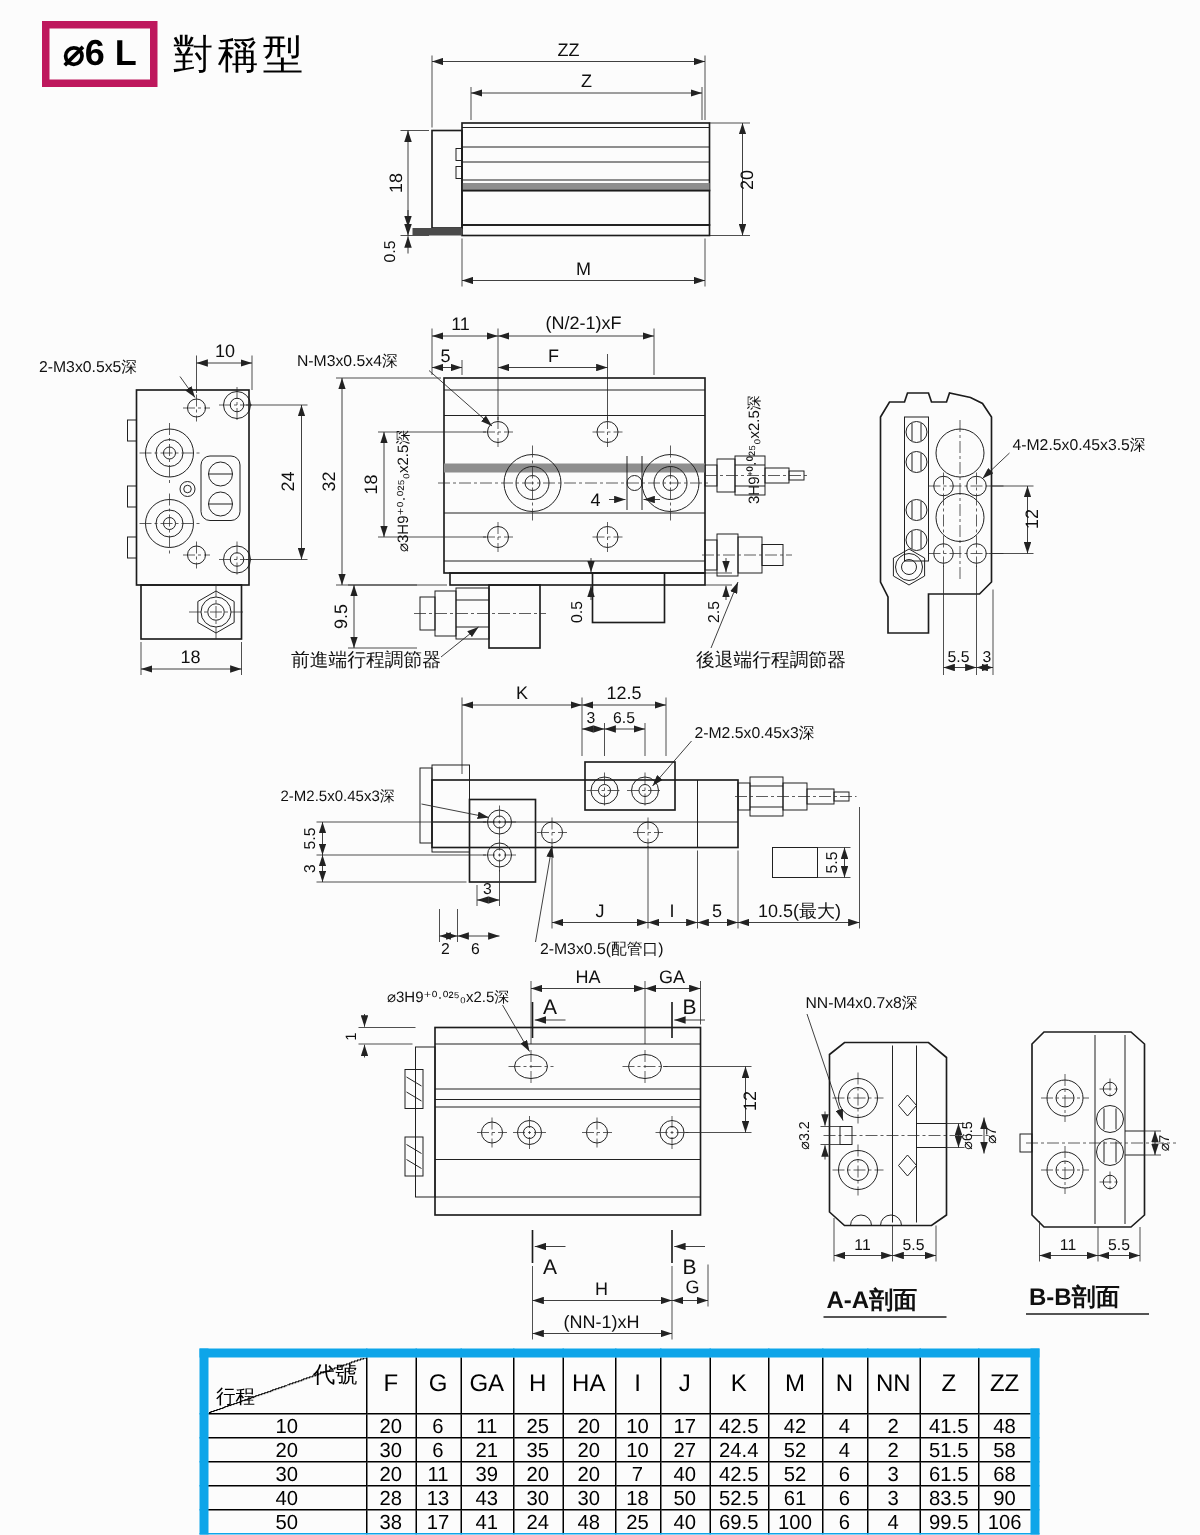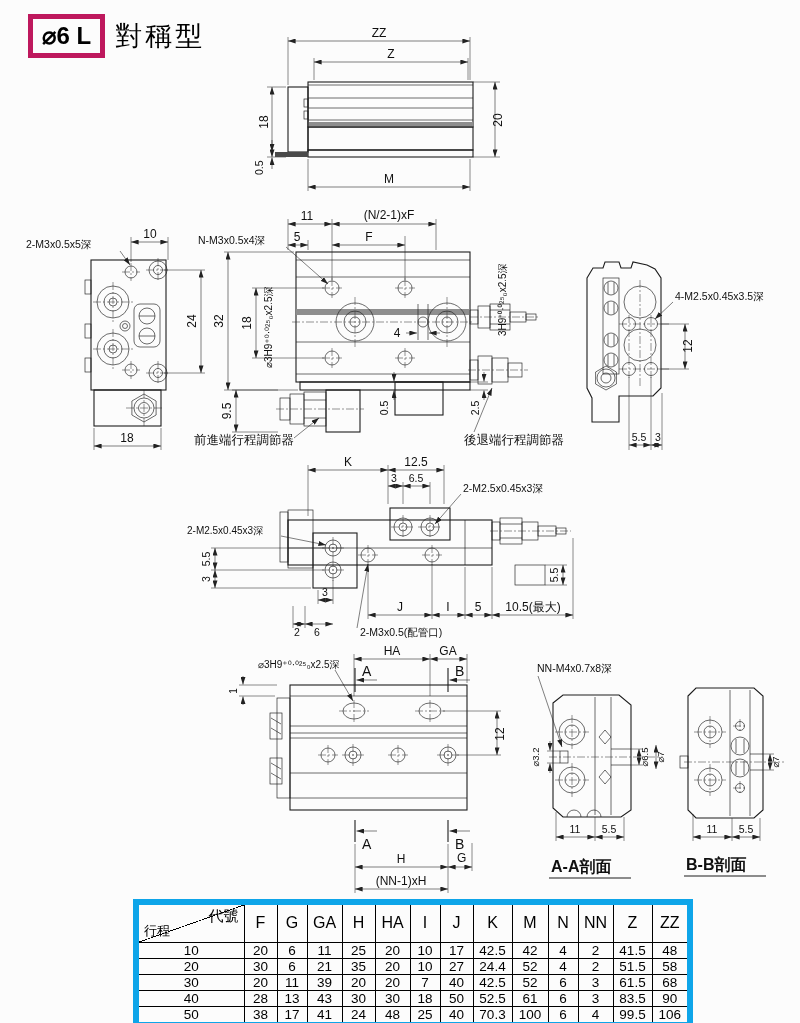--- a/index.html
+++ b/index.html
@@ -685,21 +685,21 @@
         </tr>
         <tr>
     <td class="stroke">50</td>
   <td>38</td>
           <td>17</td>
           <td>41</td>
           <td>24</td>
           <td>48</td>
           <td>25</td>
           <td>40</td>
-          <td>70.3</td>
+          <td>69.5</td>
           <td>100</td>
           <td>6</td>
           <td>4</td>
           <td>99.5</td>
           <td>106</td>
         </tr>
       </tbody>
 </table>
 </div>
 

